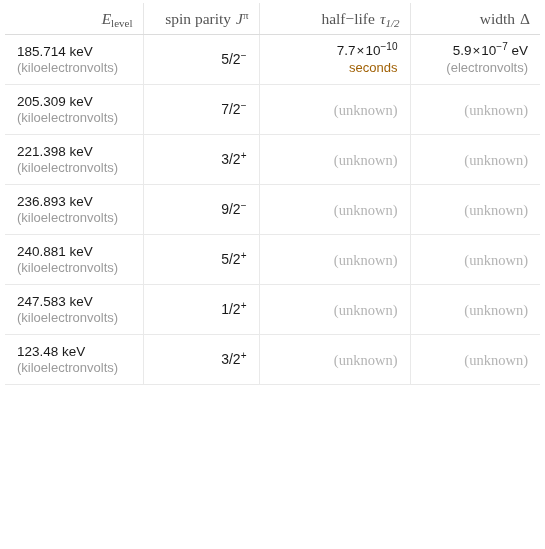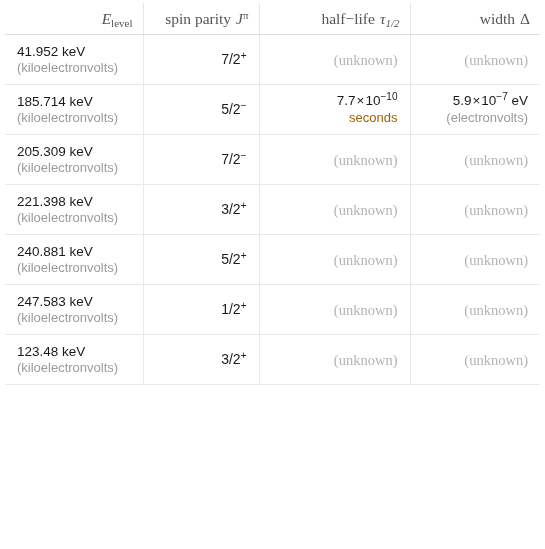--- a/index.html
+++ b/index.html
@@ -148,35 +148,20 @@
           <span>half−life</span><span class="hdr-gap"></span><span class="hdr-var">τ</span><span class="hdr-sub-i">1/2</span>
         </th>
         <th>
           <span>width</span><span class="hdr-gap"></span><span>Δ</span>
         </th>
       </tr>
     </thead>
     <tbody id="levels-body">
         <tr>
           <td class="cell-energy">
-            <span class="val-line">41.952 keV</span>
-            <span class="unit-line">(kiloelectronvolts)</span>
-          </td>
-          <td class="cell-spin">
-            <span class="val-line spin-val"><span>7/2</span><span class="sup">+</span></span>
-          </td>
-          <td class="cell-half">
-            <span class="val-line unknown">(unknown)</span>
-          </td>
-          <td class="cell-width">
-            <span class="val-line unknown">(unknown)</span>
-          </td>
-        </tr>
-        <tr>
-          <td class="cell-energy">
             <span class="val-line">185.714 keV</span>
             <span class="unit-line">(kiloelectronvolts)</span>
           </td>
           <td class="cell-spin">
             <span class="val-line spin-val"><span>5/2</span><span class="sup">−</span></span>
           </td>
           <td class="cell-half">
             <span class="val-line"><span>7.7</span><span class="times">×</span><span>10</span><span class="exp">−10</span></span>
             <span class="unit-line dark">seconds</span>
           </td>
@@ -200,20 +185,35 @@
             <span class="val-line unknown">(unknown)</span>
           </td>
         </tr>
         <tr>
           <td class="cell-energy">
             <span class="val-line">221.398 keV</span>
             <span class="unit-line">(kiloelectronvolts)</span>
           </td>
           <td class="cell-spin">
             <span class="val-line spin-val"><span>3/2</span><span class="sup">+</span></span>
+          </td>
+          <td class="cell-half">
+            <span class="val-line unknown">(unknown)</span>
+          </td>
+          <td class="cell-width">
+            <span class="val-line unknown">(unknown)</span>
+          </td>
+        </tr>
+        <tr>
+          <td class="cell-energy">
+            <span class="val-line">236.893 keV</span>
+            <span class="unit-line">(kiloelectronvolts)</span>
+          </td>
+          <td class="cell-spin">
+            <span class="val-line spin-val"><span>9/2</span><span class="sup">−</span></span>
           </td>
           <td class="cell-half">
             <span class="val-line unknown">(unknown)</span>
           </td>
           <td class="cell-width">
             <span class="val-line unknown">(unknown)</span>
           </td>
         </tr>
         <tr>
           <td class="cell-energy">

